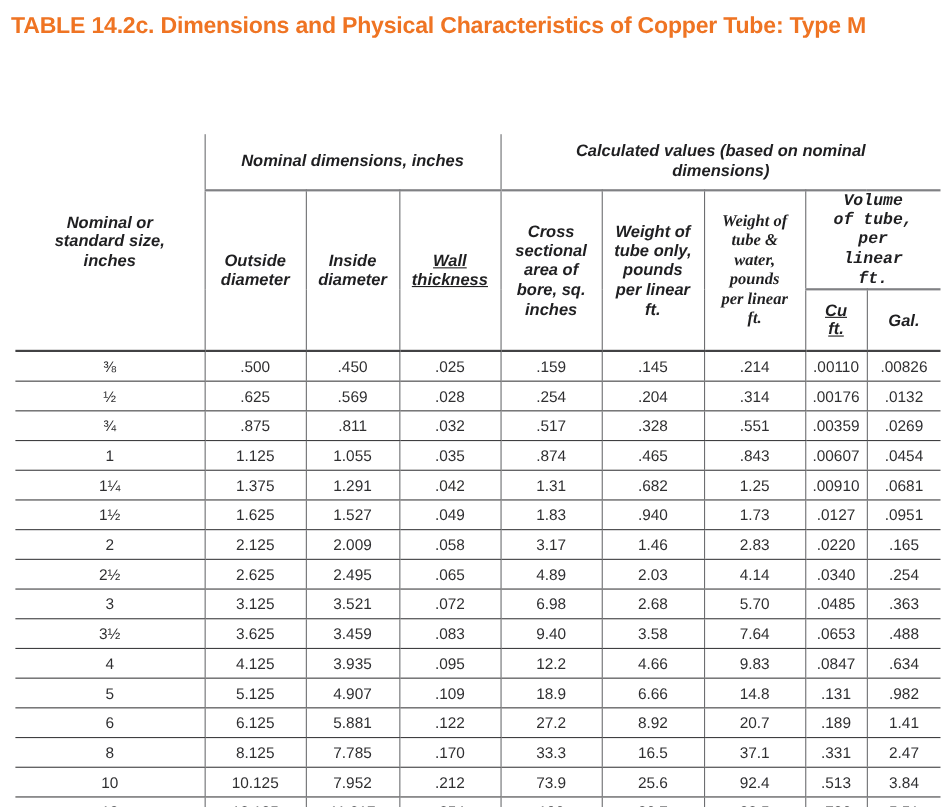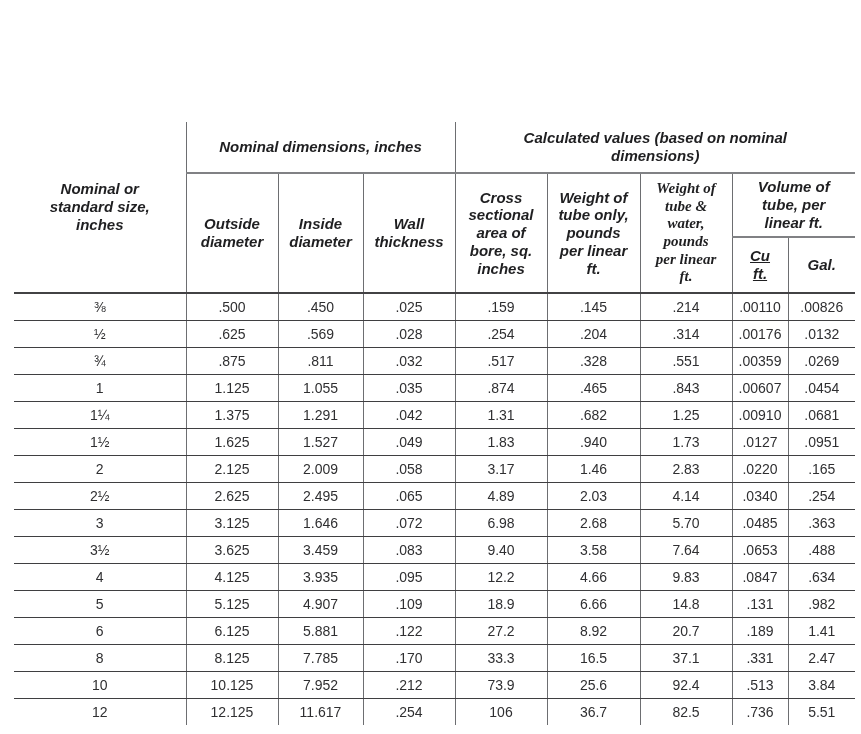--- a/index.html
+++ b/index.html
@@ -48,25 +48,25 @@
     line-height: 1.18;
   }
   .data-table thead th .hw {
     display: inline-block;
   }
   
   .w-size .hw  { max-width: 112px; }
   .w-calc .hw  { max-width: 280px; }
   .w-od .hw    { max-width: 70px; }
   .w-id .hw    { max-width: 70px; font-style: italic; }
-  .w-wall .hw  { max-width: 72px; }
+  .w-wall .hw  { max-width: 72px; text-decoration: underline; }
   .w-cross .hw { max-width: 70px; }
   .w-wto .hw   { max-width: 72px; }
   .w-wtw .hw   { max-width: 68px; font-family: Liberation Serif, serif; }
-  .w-vol .hw   { max-width: 76px; }
+  .w-vol .hw   { max-width: 76px; font-family: Liberation Mono, monospace; }
   .w-cuft .hw  { max-width: 26px; text-decoration: underline; }
   
   .row-groups    { height: 51px; }
   .row-subheads  { height: 64px; }
   .row-volsub    { height: 56px; }
   
   .bl  { border-left: 1px solid #6d6e71; }
   
   .gb  { border-bottom: 2px solid #808184; }
   
@@ -78,20 +78,21 @@
   }
   .data-table tbody td:nth-child(n+2) { border-left: 1px solid #6d6e71; }
   .data-table tbody tr:first-child td { border-top: 2px solid #424244; }
   .data-table tbody tr:last-child td  { border-bottom: none; }
 </style>
 </head>
 <body>
 
 <div class="page">
 
+  <div class="doc-title">TABLE 14.2c. Dimensions and Physical Characteristics of Copper Tube: Type M</div>
 
   <table class="data-table">
     <colgroup>
       <col style="width:172px">
       <col style="width:92px">
       <col style="width:85px">
       <col style="width:92px">
       <col style="width:92px">
       <col style="width:93px">
       <col style="width:92px">
@@ -227,21 +228,21 @@
           <td>.065</td>
           <td>4.89</td>
           <td>2.03</td>
           <td>4.14</td>
           <td>.0340</td>
           <td>.254</td>
         </tr>
         <tr>
           <td>3</td>
           <td>3.125</td>
-          <td>1.646</td>
+          <td>3.521</td>
           <td>.072</td>
           <td>6.98</td>
           <td>2.68</td>
           <td>5.70</td>
           <td>.0485</td>
           <td>.363</td>
         </tr>
         <tr>
           <td>3½</td>
           <td>3.625</td>

